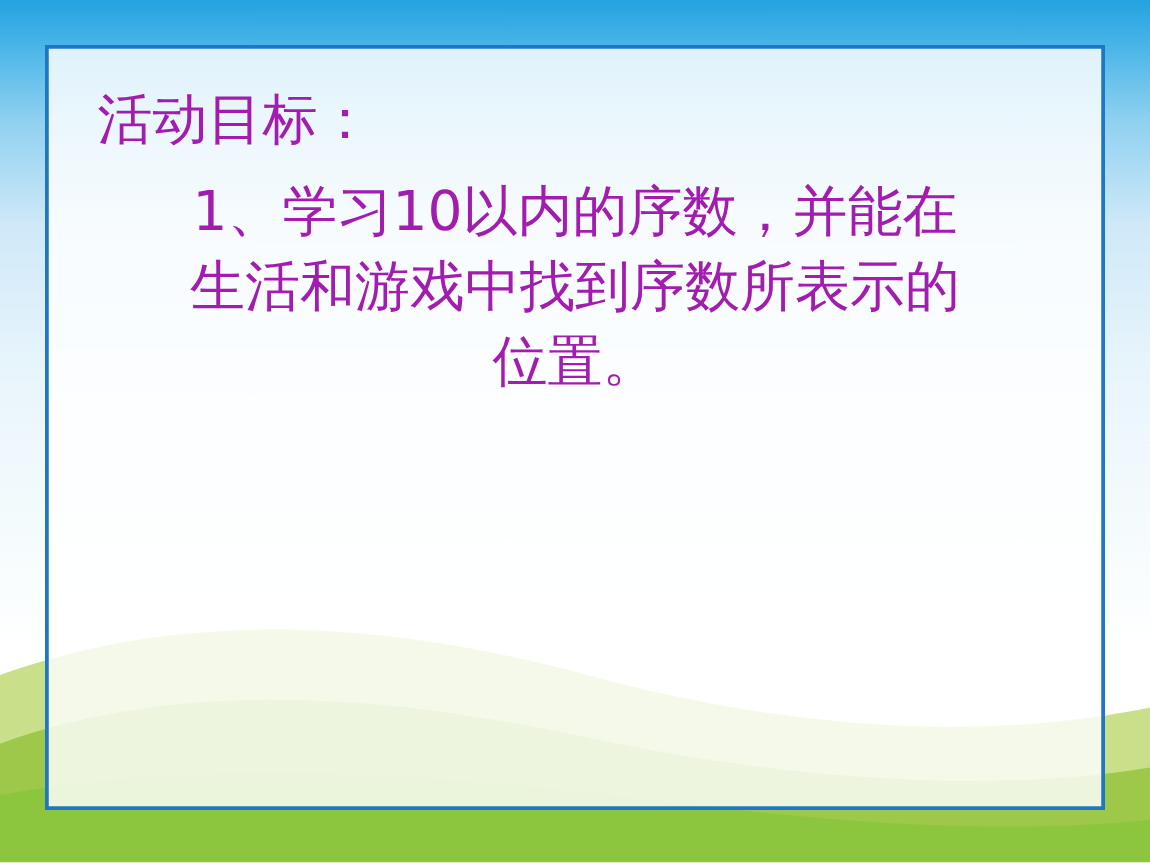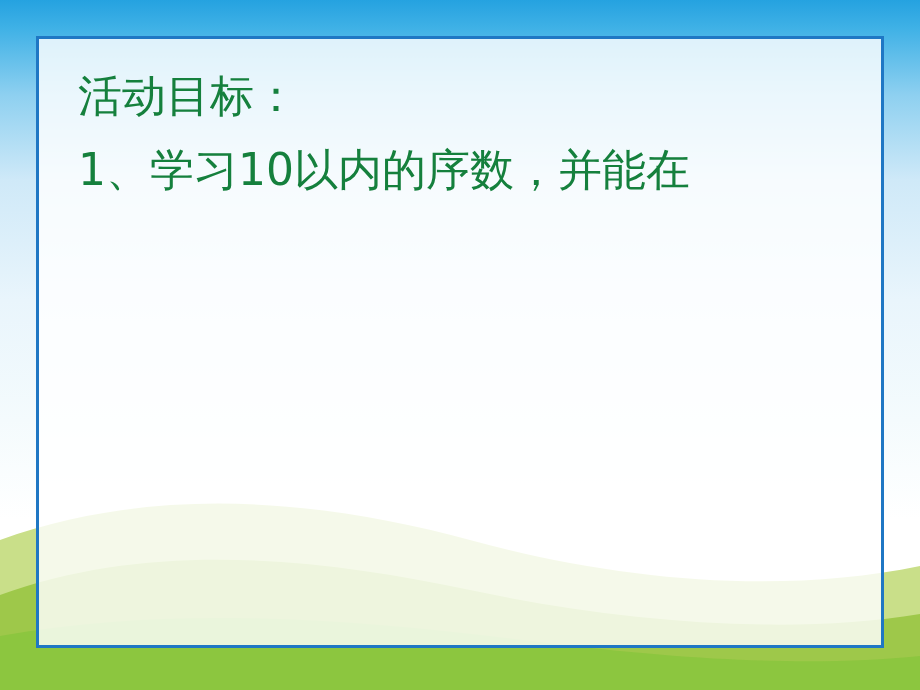--- a/index.html
+++ b/index.html
@@ -60,29 +60,30 @@
     width: 848px;
     height: 612px;
     box-sizing: border-box;
     padding: 38px 42px 0 42px;
     color: #000000;
   }
   .line {
     font-family: "DejaVu Sans", "Liberation Sans", sans-serif;
     font-size: 44px;
     line-height: 1.0;
-    color: #15803d;
+    color: #a21caf;
     white-space: pre;
     letter-spacing: 0px;
   }
   .title-line {
     margin-bottom: 30px;
   }
   .body-line {
     margin-bottom: 16px;
+    text-align: center;
   }
   .gap-line {
     margin-top: 36px;
   }
 </style>
 </head>
 <body>
 
 <div class="slide">
 
@@ -92,15 +93,17 @@
     <path d="M0,150 C160,92 330,112 470,150 C620,191 780,205 920,176 L920,300 L0,300 Z" fill="#c9df89"></path>
     <path d="M0,205 C150,150 320,168 470,200 C620,232 790,246 920,224 L920,300 L0,300 Z" fill="#9ec84a"></path>
     <path d="M0,246 C180,214 360,230 540,252 C700,272 820,276 920,266 L920,300 L0,300 Z" fill="#8cc63f"></path>
   </svg>
 
   <div class="frame-outer"></div>
 
   <div class="content">
     <div class="line title-line">活动目标：</div>
     <div class="line body-line">1、学习10以内的序数，并能在</div>
+    <div class="line body-line">生活和游戏中找到序数所表示的</div>
+    <div class="line body-line">位置。</div>
   </div>
 
 </div>
 
 </body></html>

